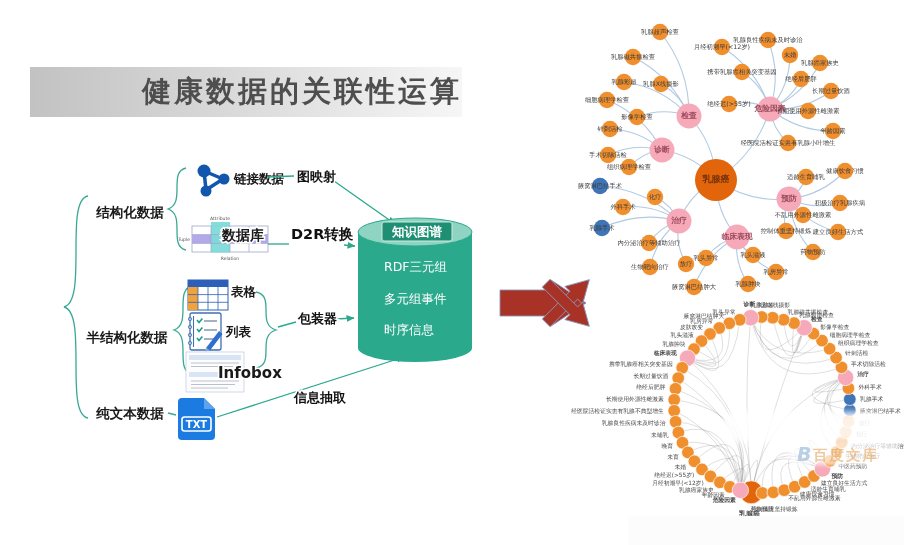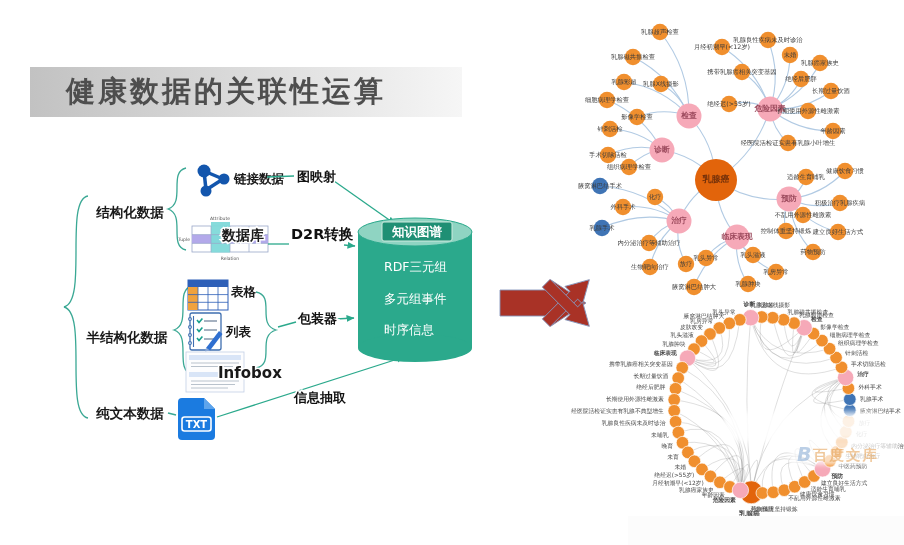--- a/index.html
+++ b/index.html
@@ -1,20 +1,20 @@
 <!DOCTYPE html>
 <html><head>
 <meta charset="utf-8">
 <style>
   html,body{margin:0;padding:0;background:#fff;}
   .stage{position:relative;width:904px;height:545px;background:#fff;overflow:hidden;
          font-family:"DejaVu Sans",sans-serif;}
   .title-bar{position:absolute;left:30px;top:67px;width:432px;height:50px;
     background:linear-gradient(90deg,#c2c2c2 0%,#d6d6d6 40%,#f6f6f6 100%);
-    display:flex;align-items:center;}
+    display:flex;align-items:center;justify-content:flex-end;}
   .title-bar span{font-size:29px;font-weight:bold;color:#4e4e4e;letter-spacing:3px;padding-left:36px;}
   svg text{font-family:"DejaVu Sans",sans-serif;}
   .halo{paint-order:stroke;stroke:#ffffff;stroke-width:3px;}
 </style>
 </head>
 <body>
 
 <div class="stage">
 
   <div class="title-bar">

